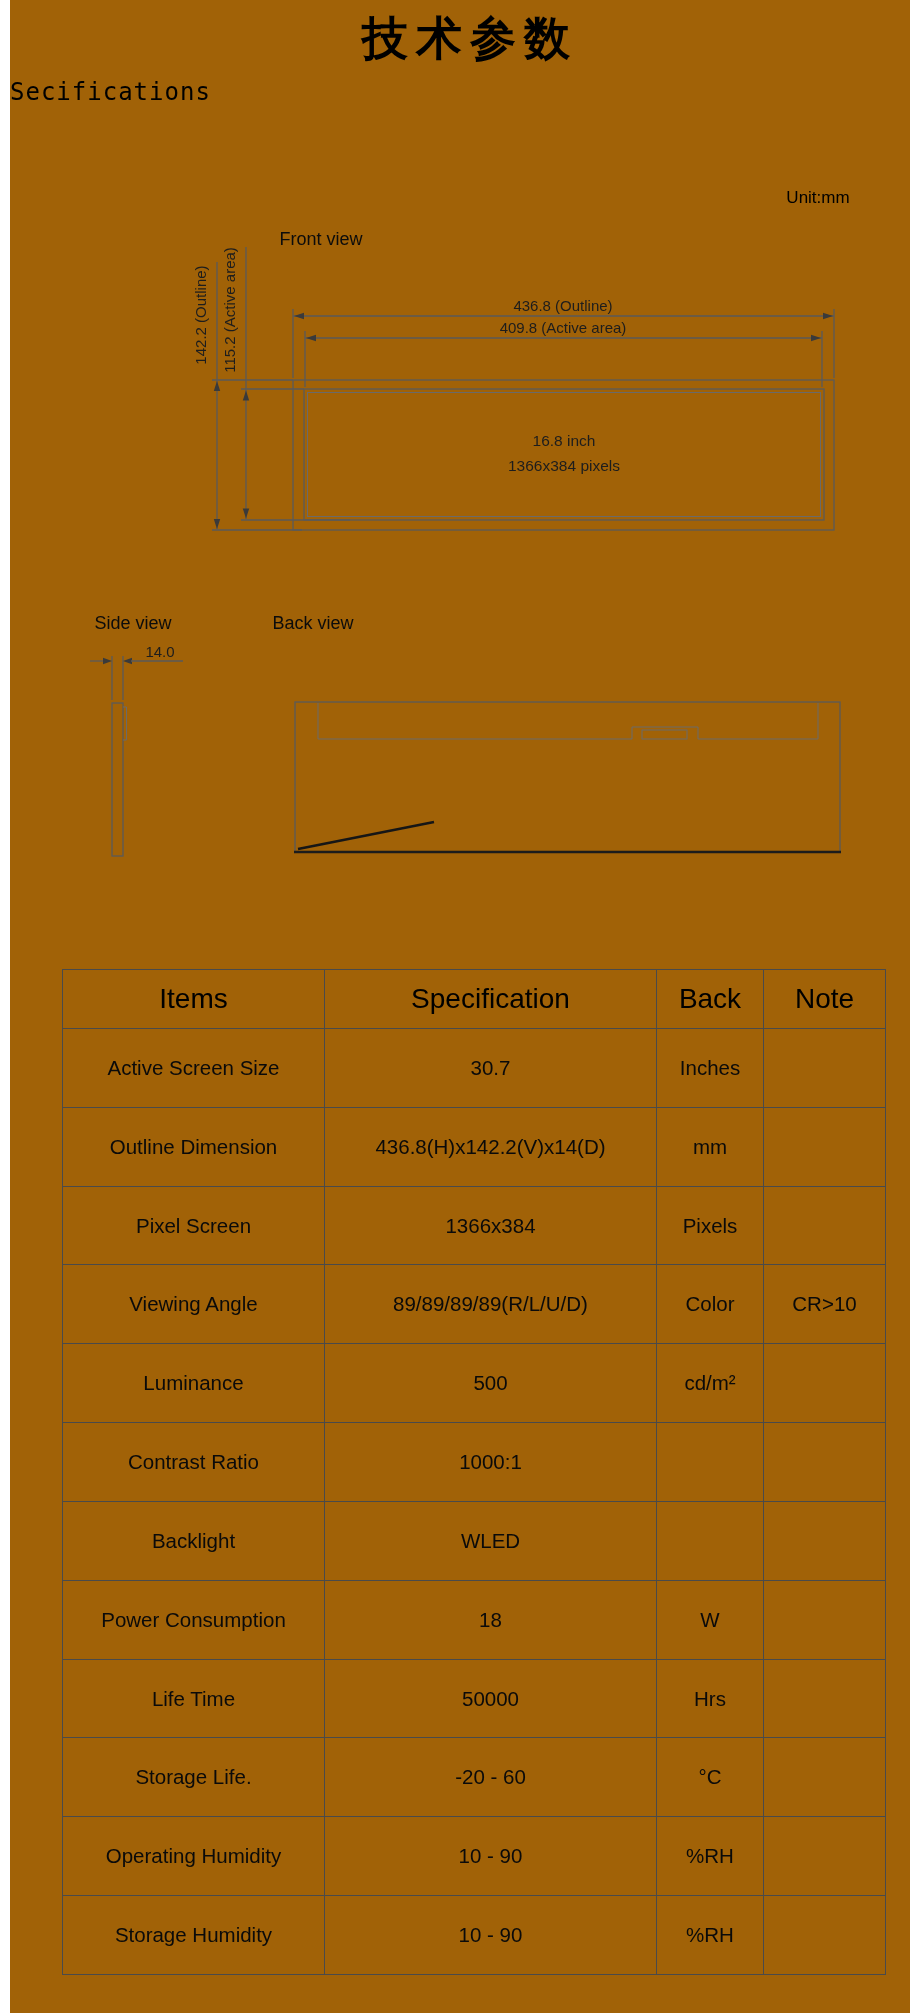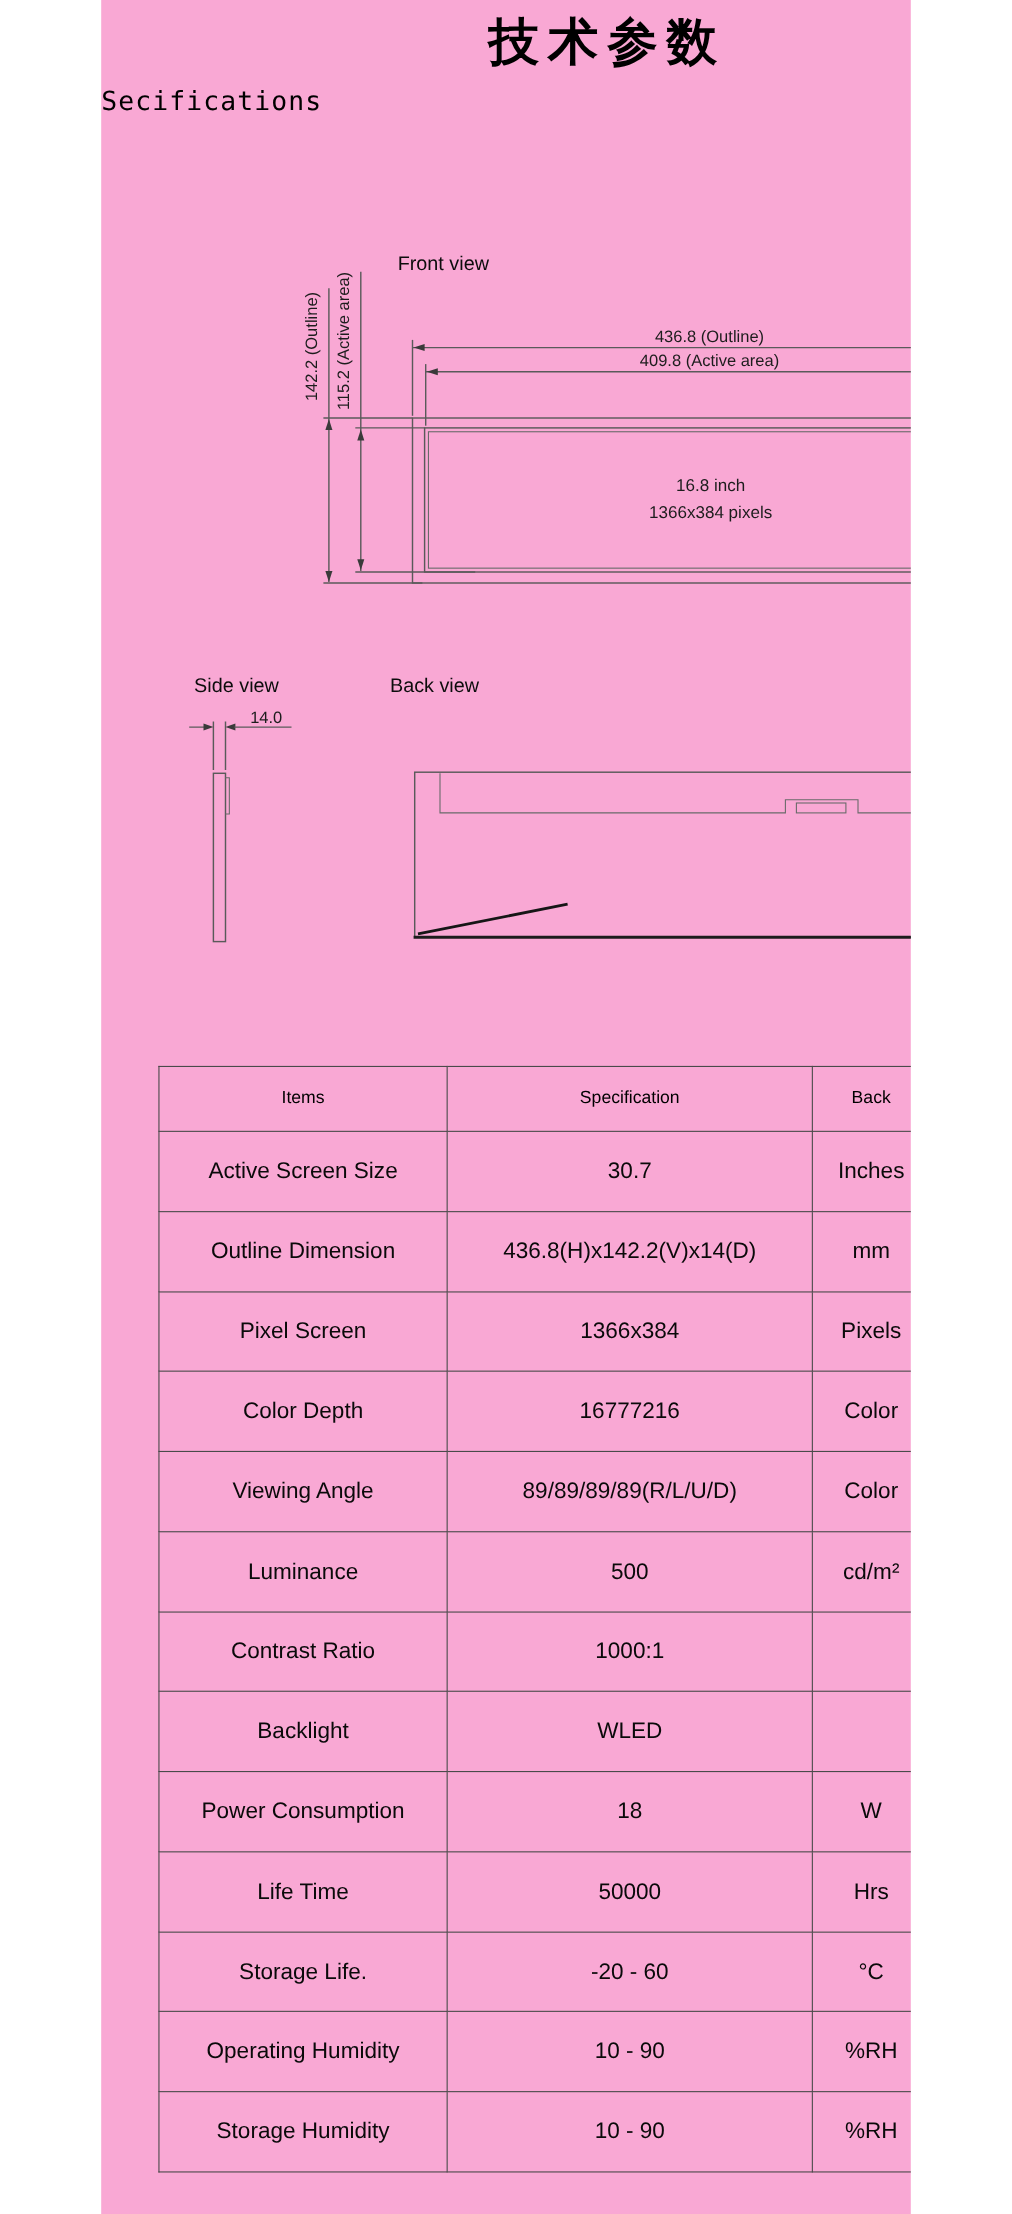--- a/index.html
+++ b/index.html
@@ -1,20 +1,20 @@
 <!DOCTYPE html>
 <html><head>
 <meta charset="utf-8">
 <style>
   * { margin:0; padding:0; box-sizing:border-box; }
   html,body { background:#ffffff; }
   body { font-family:"Liberation Sans", sans-serif; color:#111; }
   #page {
-    position:relative; width:736px; height:2013px;
-    background:#f9a8d4; overflow:hidden; margin:0 auto;
+    position:relative; width:900px; height:2013px;
+    background:#a16207; overflow:hidden; margin:0 auto;
   }
   
   .title-cn {
     position:absolute; top:8px; left:0; width:920px;
     text-align:center; font-size:46px; font-weight:600;
     letter-spacing:8px; color:#000;
     font-family:"Liberation Sans", sans-serif;
   }
   .subtitle {
     position:absolute; top:78px; left:0; width:920px;
@@ -37,21 +37,21 @@
   table.spec {
     border-collapse:collapse; table-layout:fixed;
     width:823px; height:1006px;
     font-family:"Liberation Sans", sans-serif;
   }
   table.spec th, table.spec td {
     border:1.5px solid #4a4a4a;
     text-align:center; vertical-align:middle;
     padding:0 4px; overflow:hidden; white-space:nowrap;
   }
-  table.spec th { font-size:16px; font-weight:500; color:#000; }
+  table.spec th { font-size:28px; font-weight:500; color:#000; }
   table.spec td { font-size:20.5px; font-weight:400; color:#0a0a0a; }
   table.spec tr { height:59px; }
   col.c-item { width:262px; }
   col.c-spec { width:332px; }
   col.c-unit { width:107px; }
   col.c-note { width:122px; }
 </style>
 </head>
 <body>
 
@@ -155,26 +155,20 @@
             <td>mm</td>
             <td></td>
           </tr>
           <tr>
             <td>Pixel Screen</td>
             <td>1366x384</td>
             <td>Pixels</td>
             <td></td>
           </tr>
           <tr>
-            <td>Color Depth</td>
-            <td>16777216</td>
-            <td>Color</td>
-            <td>8bit</td>
-          </tr>
-          <tr>
             <td>Viewing Angle</td>
             <td>89/89/89/89(R/L/U/D)</td>
             <td>Color</td>
             <td>CR&gt;10</td>
           </tr>
           <tr>
             <td>Luminance</td>
             <td>500</td>
             <td>cd/m²</td>
             <td></td>

